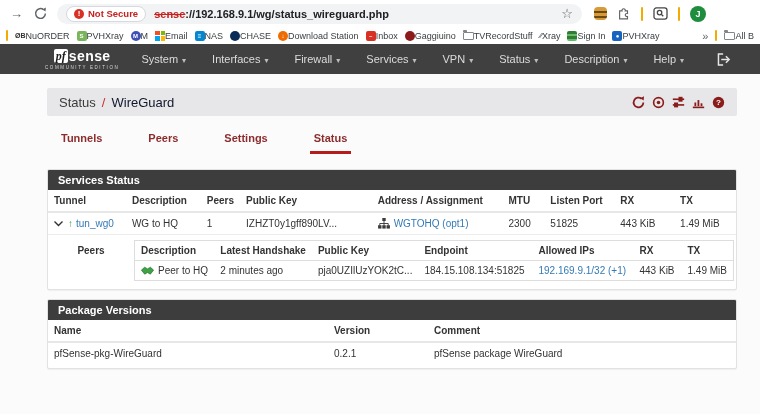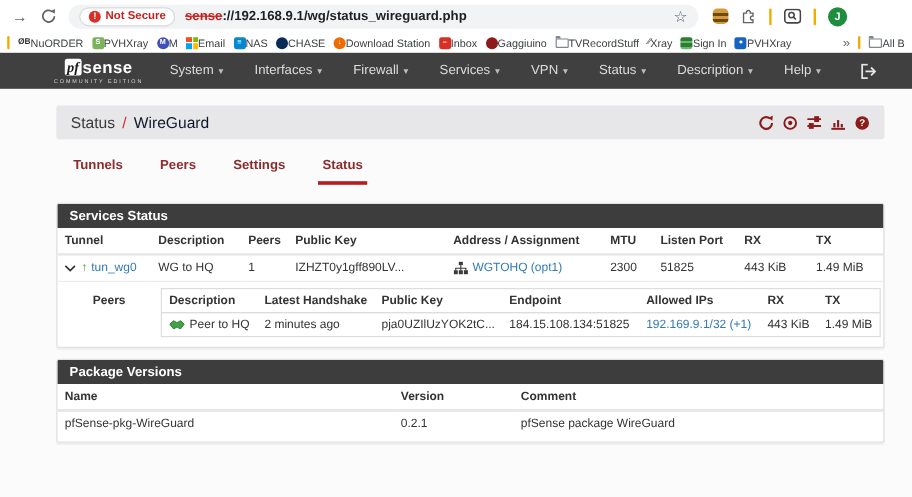--- a/index.html
+++ b/index.html
@@ -74,21 +74,21 @@
   
   .page { width:690px; margin:14px 0 0 47px; }
   .breadcrumb { height:28px; background:#e7e7e9; border-radius:2px; display:flex;
     align-items:center; padding:0 12px; font-size:13px; }
   .bc-section { color:#3b3b3b; }
   .bc-sep { color:#c9302c; margin:0 6px; }
   .bc-page { color:#0f172a; }
   .bc-actions { margin-left:auto; display:flex; align-items:center; gap:7px; }
   .bc-actions svg { display:block; }
 
-  .tabs { display:flex; gap:23px; margin:16px 0 0 10px; font-size:11px; font-weight:bold; color:#8d2c2c; }
+  .tabs { display:flex; gap:38px; margin:16px 0 0 10px; font-size:11px; font-weight:bold; color:#8d2c2c; }
   .tab { padding:0 4px 7px 4px; }
   .tab.active { border-bottom:3px solid #b71c1c; }
 
   .panel { margin-top:15px; background:#fff; border:1px solid #e2e2e2; border-radius:2px;
     box-shadow:0 1px 1px rgba(0,0,0,.05); }
   .panel-header { background:#3d3d3d; color:#fff; font-size:11px; font-weight:bold;
     padding:4px 10px; border-radius:1px 1px 0 0; }
 
   table { border-collapse:collapse; font-size:10px; color:#333; }
   table.main, table.pkg { width:100%; }

